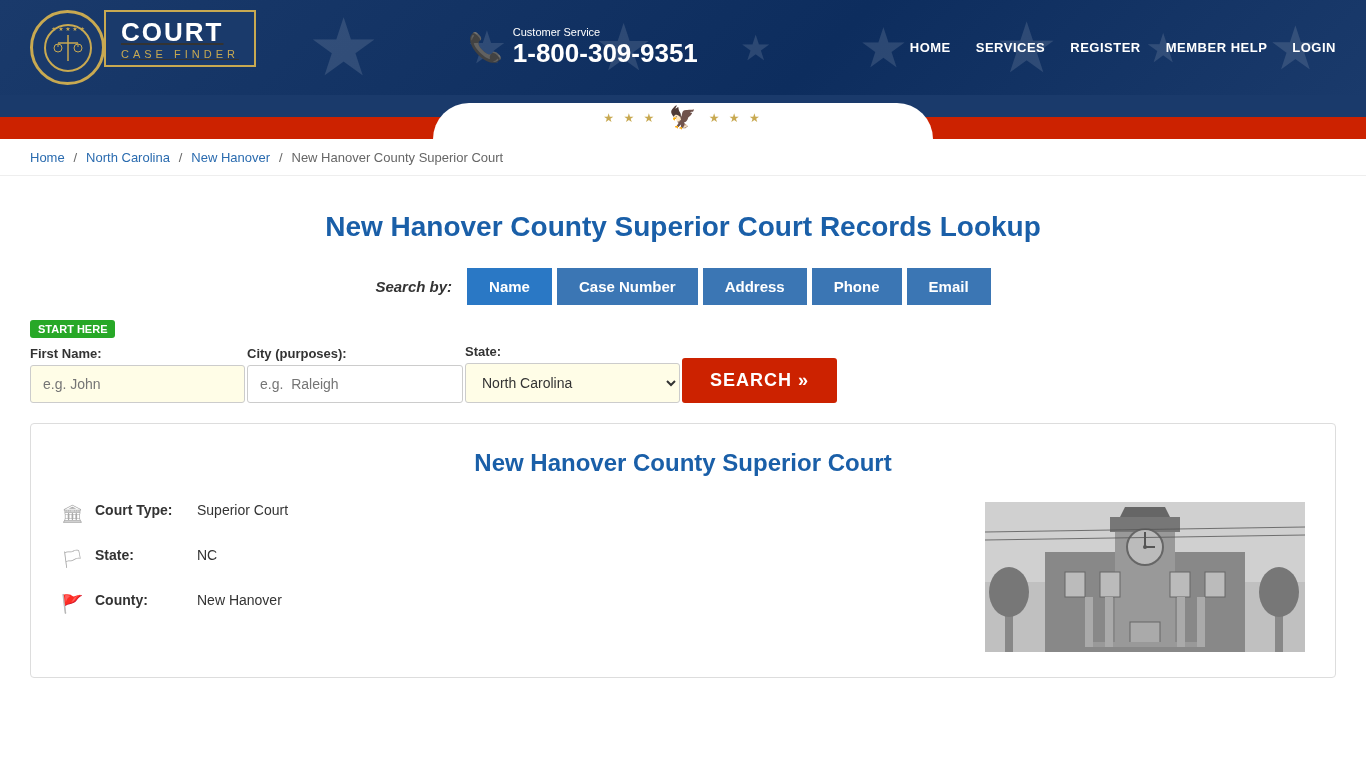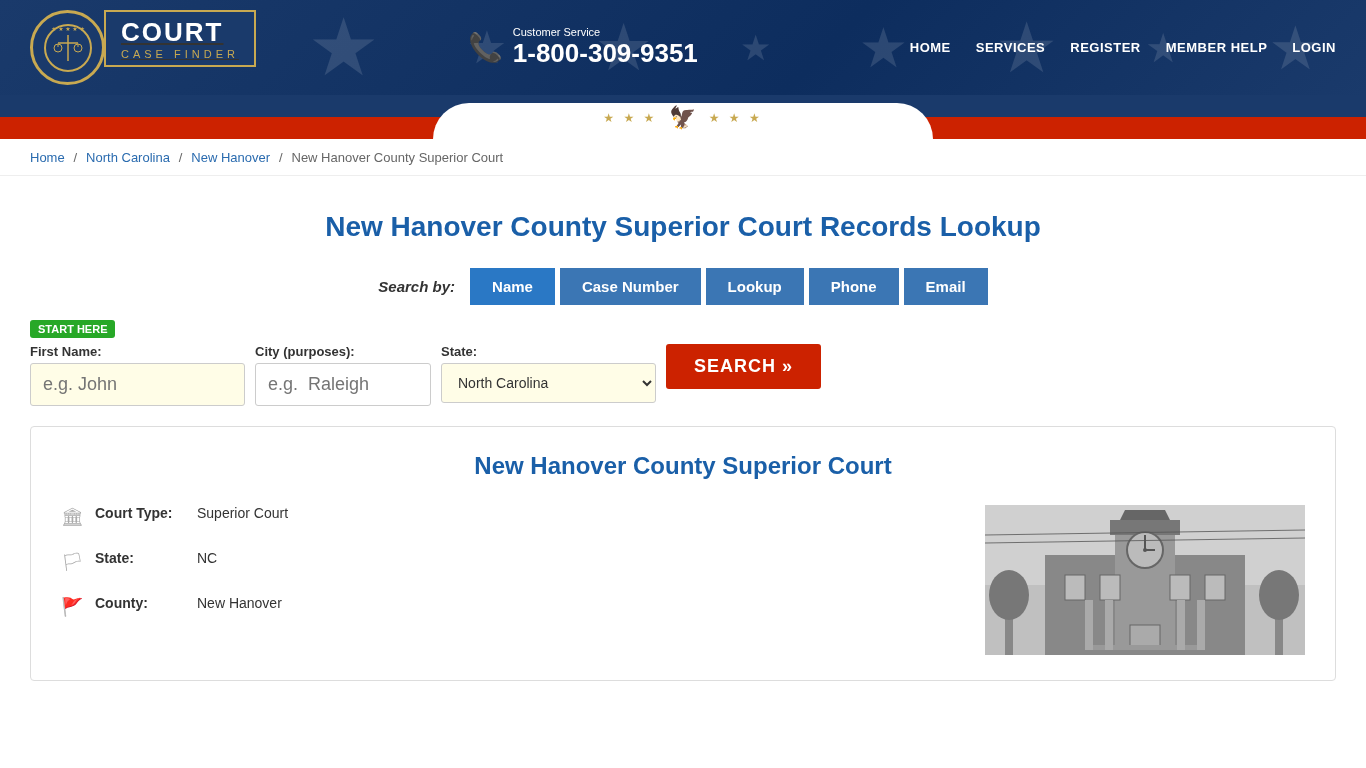--- a/index.html
+++ b/index.html
@@ -144,45 +144,45 @@
       color: #fff;
       font-size: 11px;
       font-weight: bold;
       padding: 3px 8px;
       border-radius: 3px;
       display: inline-block;
       margin-bottom: 6px;
     }
     .form-fields-row {
       display: flex;
-      align-items: flex-start;
-      gap: 10px;
+      align-items: flex-end;
+      gap: 2px;
       flex-wrap: wrap;
     }
     .form-field {
       display: flex;
       flex-direction: column;
       gap: 4px;
     }
     .form-label {
       font-size: 13px;
       font-weight: bold;
       color: #333;
     }
     .form-input {
       padding: 10px 12px;
       border: 1px solid #ccc;
       border-radius: 3px;
-      font-size: 18px;
+      font-size: 14px;
       background: #fffde7;
       color: #999;
       width: 215px;
     }
     .form-input-city {
-      width: 176px;
+      width: 216px;
       background: #fff;
     }
     .form-select {
       padding: 10px 12px;
       border: 1px solid #ccc;
       border-radius: 3px;
       font-size: 14px;
       background: #fffde7;
       color: #333;
       width: 215px;
@@ -327,21 +327,21 @@
   <span class="breadcrumb-current">New Hanover County Superior Court</span>
 </div>
 
 <div class="main-content">
   <h1 class="page-title">New Hanover County Superior Court Records Lookup</h1>
 
   <div class="search-by-row">
     <span class="search-by-label">Search by:</span>
     <button class="search-tab search-tab-active">Name</button>
     <button class="search-tab search-tab-inactive">Case Number</button>
-    <button class="search-tab search-tab-inactive">Lookup</button>
+    <button class="search-tab search-tab-inactive">Address</button>
     <button class="search-tab search-tab-inactive">Phone</button>
     <button class="search-tab search-tab-inactive">Email</button>
   </div>
 
   <div class="search-form-area">
     <span class="start-here-badge">START HERE</span>
     <div class="form-fields-row">
       <div class="form-field">
         <label class="form-label">First Name:</label>
         <input class="form-input" type="text" placeholder="e.g. John" style="">

